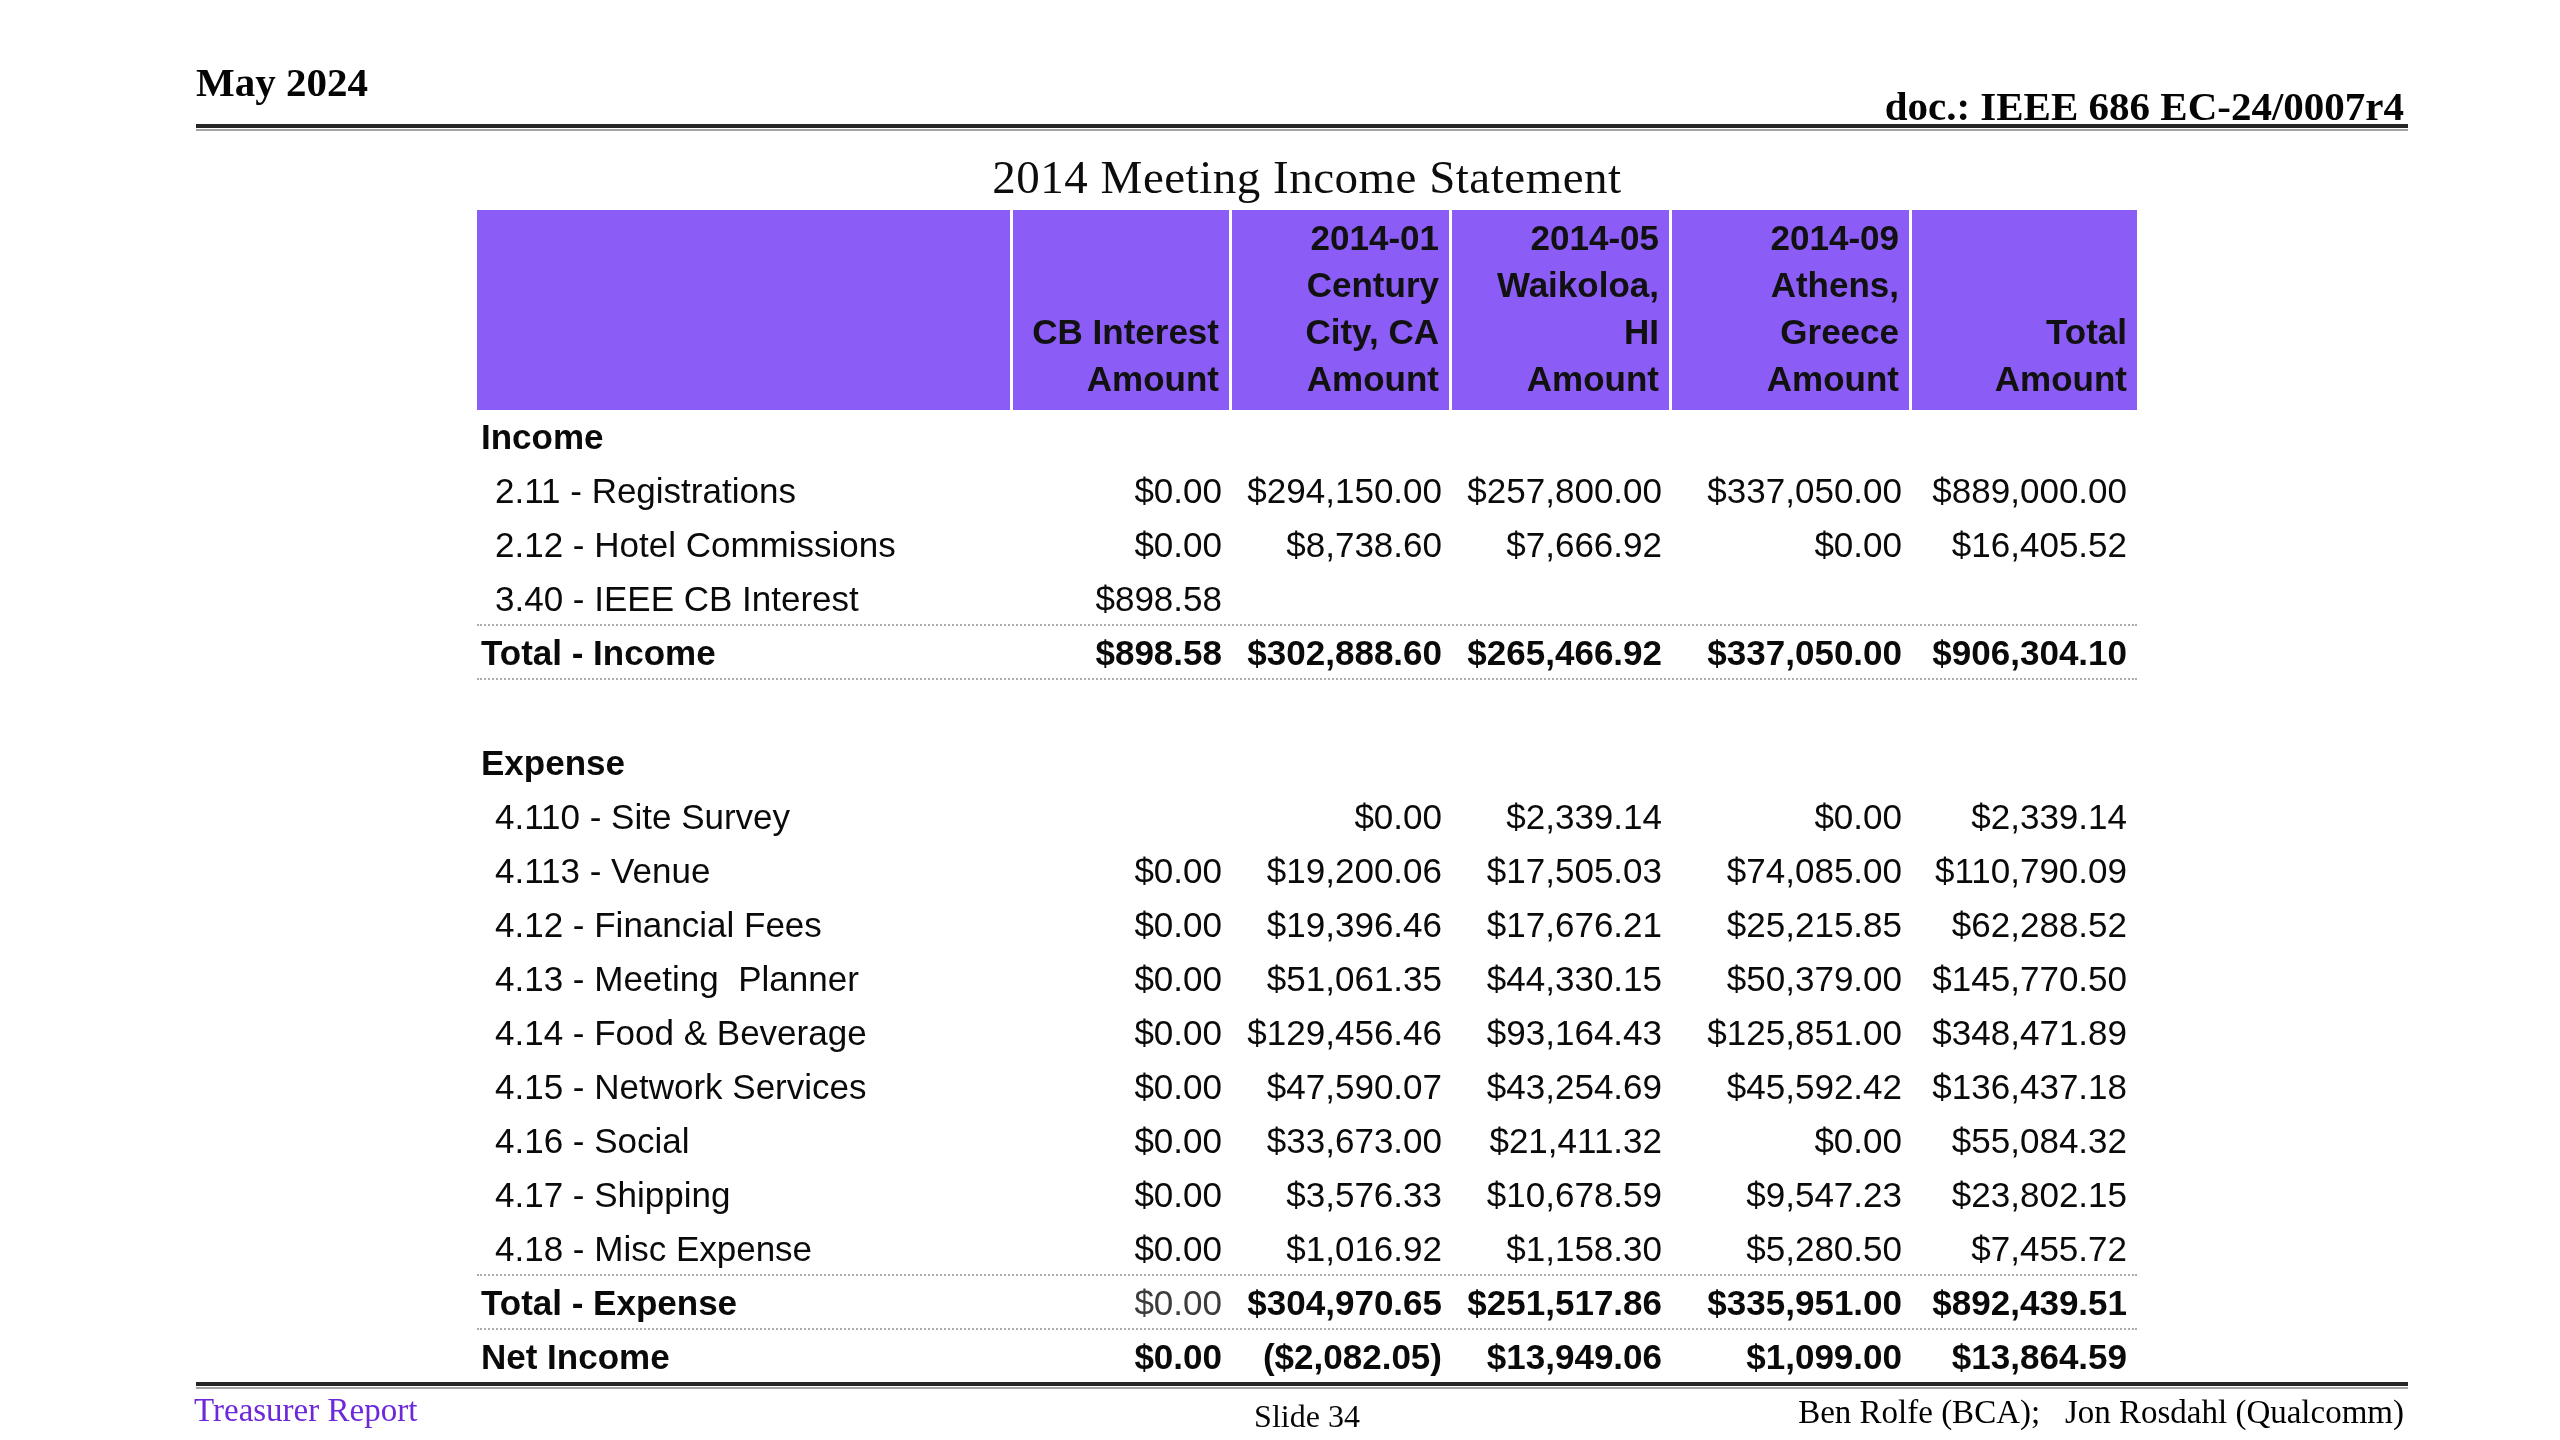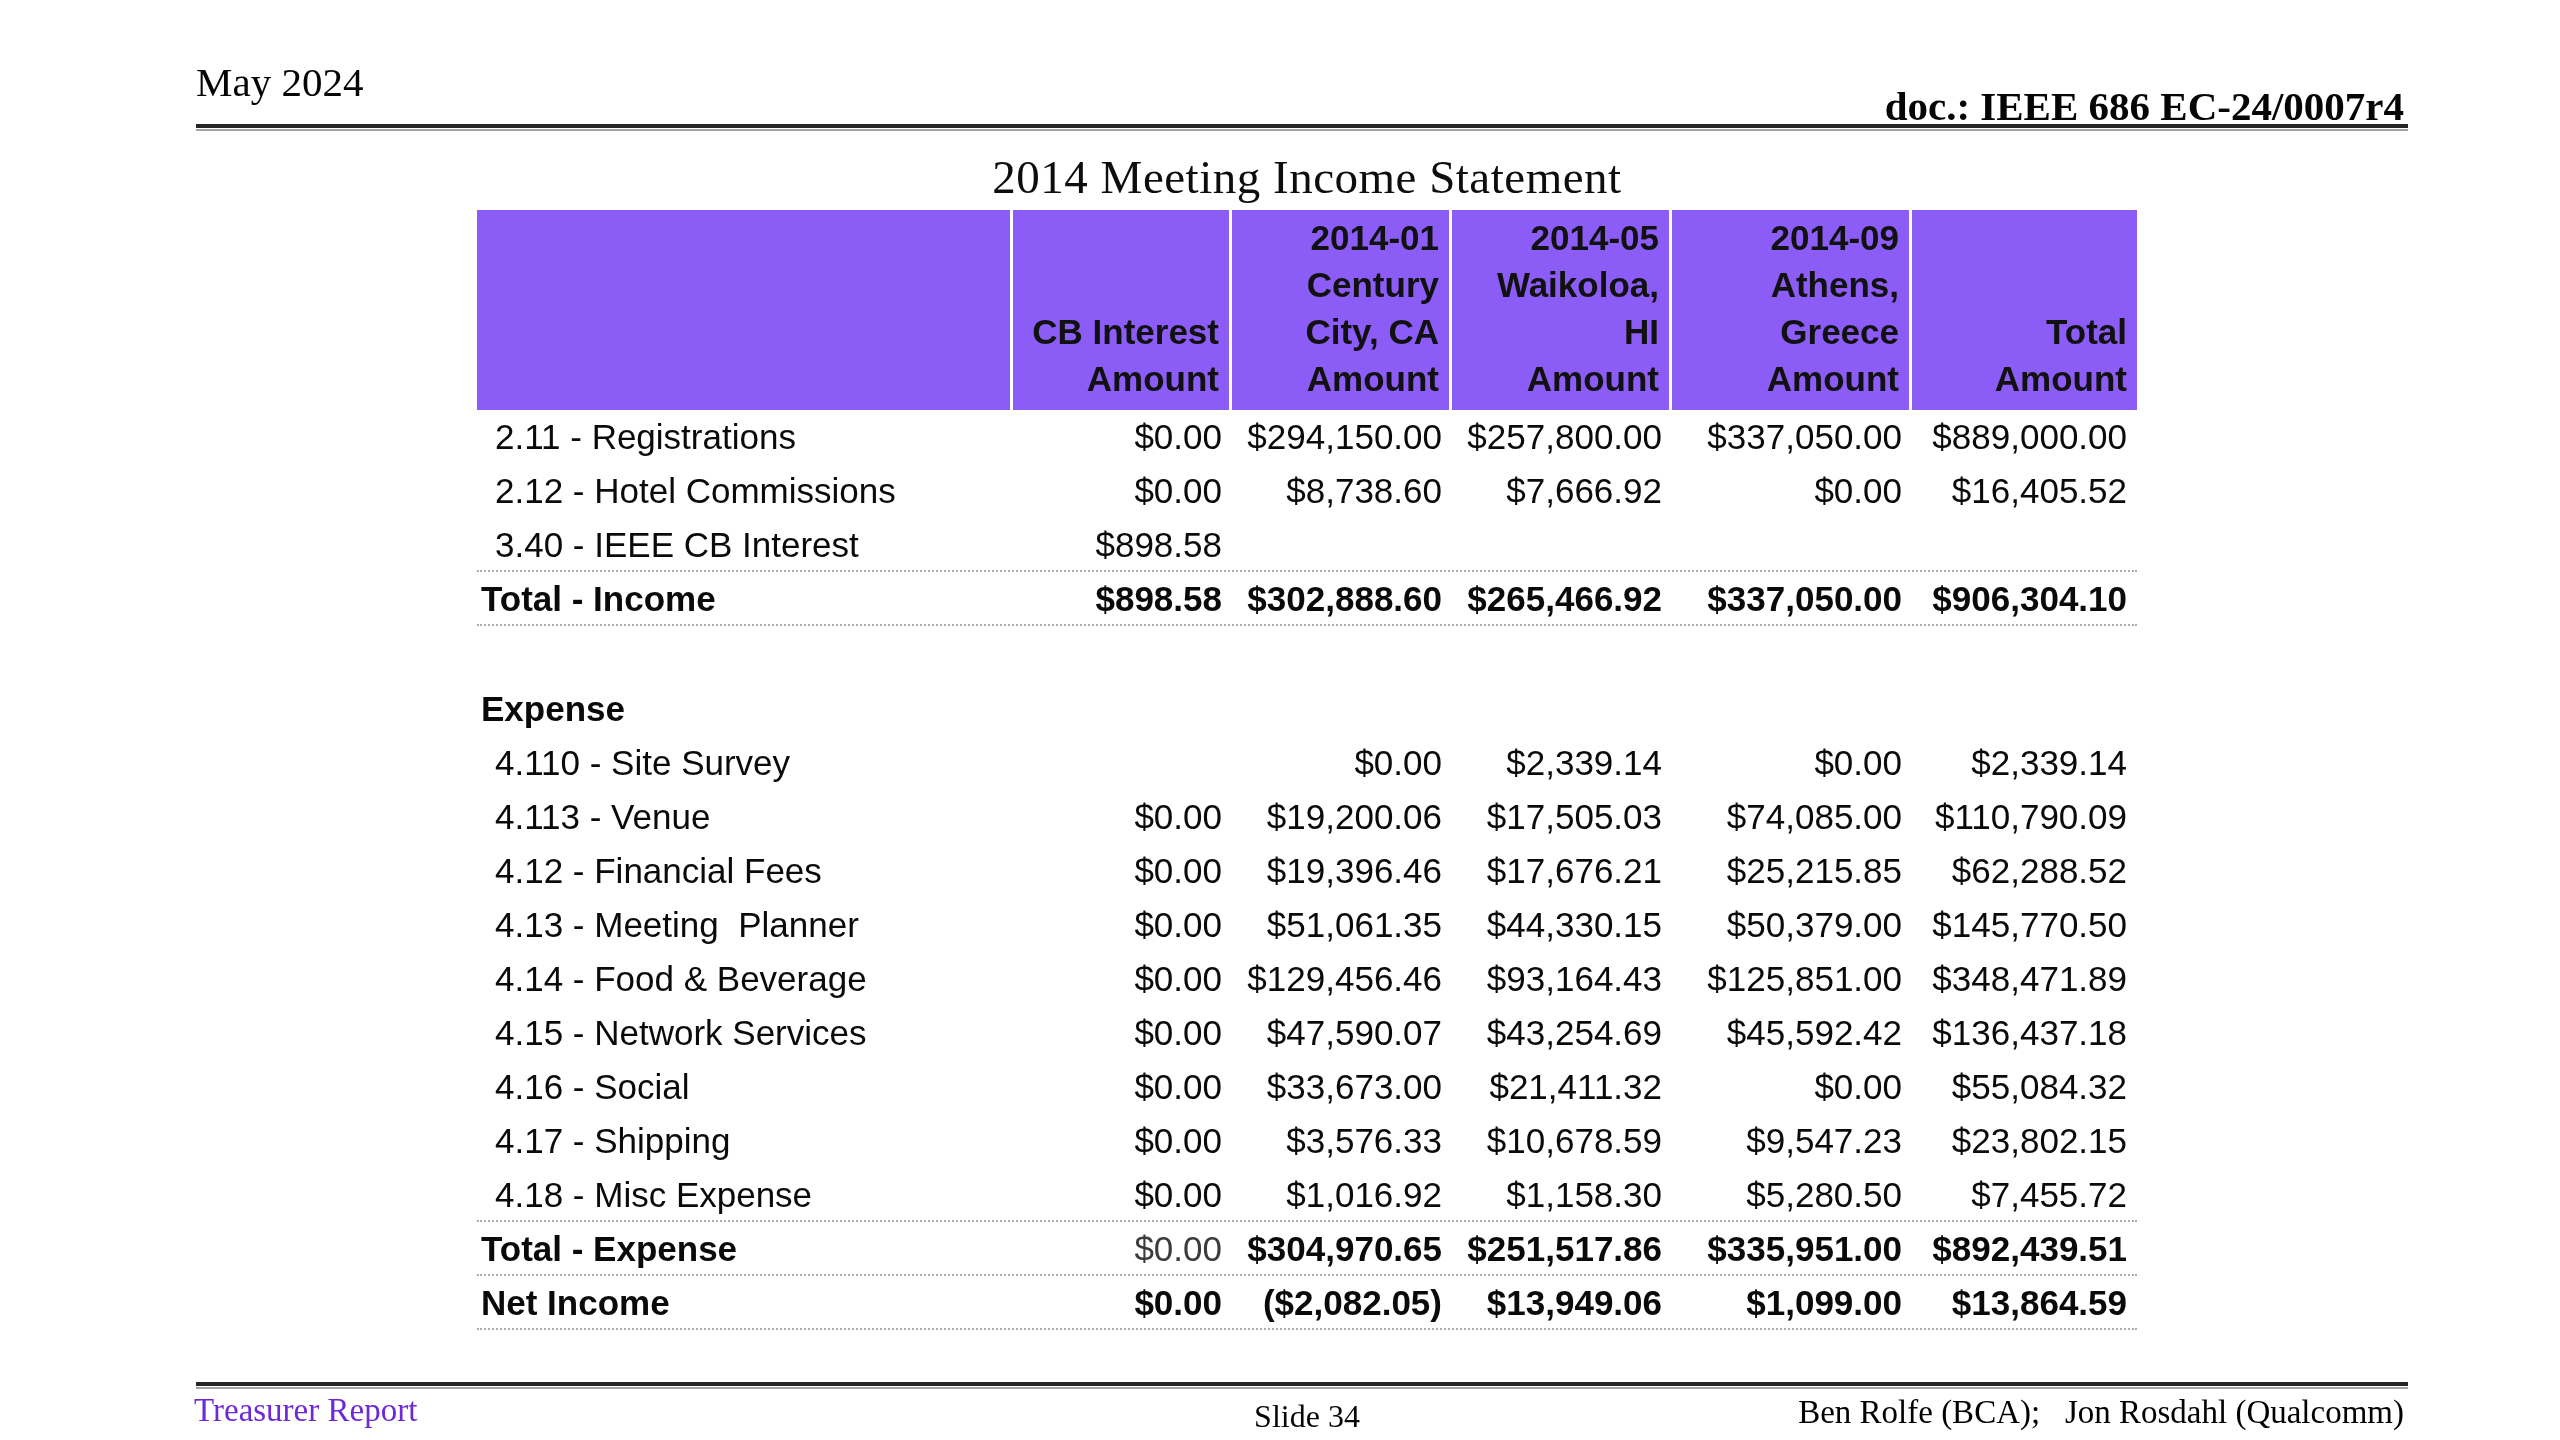--- a/index.html
+++ b/index.html
@@ -4,21 +4,21 @@
 <style>
   html,body{margin:0;padding:0;background:#ffffff;}
   .page{
     position:relative;width:2560px;height:1440px;background:#ffffff;overflow:hidden;
     font-family:"Liberation Sans","DejaVu Sans",sans-serif;color:#0a0a0a;
   }
   
   .date-label{
     position:absolute;left:196px;top:58px;
     font-family:"Liberation Serif","DejaVu Serif",serif;
-    font-weight:normal;font-size:41px;color:#050505;
+    font-weight:bold;font-size:41px;color:#050505;
   }
   .doc-label{
     position:absolute;right:156px;top:82px;
     font-family:"Liberation Serif","DejaVu Serif",serif;
     font-weight:bold;font-size:41px;color:#050505;white-space:pre;
   }
   .rule{
     position:absolute;
     background:linear-gradient(to bottom,#262626 0px,#262626 4px,#ffffff 4px,#ffffff 5px,#a3a3a3 5px,#a3a3a3 7px);
     height:7px;
@@ -99,20 +99,28 @@
 HI
 Amount</div>
       <div class="hc">2014-09
 Athens,
 Greece
 Amount</div>
       <div class="hc">Total
 Amount</div>
     </div>
 
+    <div class="trow section">
+      <div class="c label">Income</div>
+      <div class="c num"></div>
+      <div class="c num"></div>
+      <div class="c num"></div>
+      <div class="c num"></div>
+      <div class="c num"></div>
+    </div>
 
     <div class="trow item">
       <div class="c label">2.11 - Registrations</div>
       <div class="c num">$0.00</div>
       <div class="c num">$294,150.00</div>
       <div class="c num">$257,800.00</div>
       <div class="c num">$337,050.00</div>
       <div class="c num">$889,000.00</div>
     </div>
 

